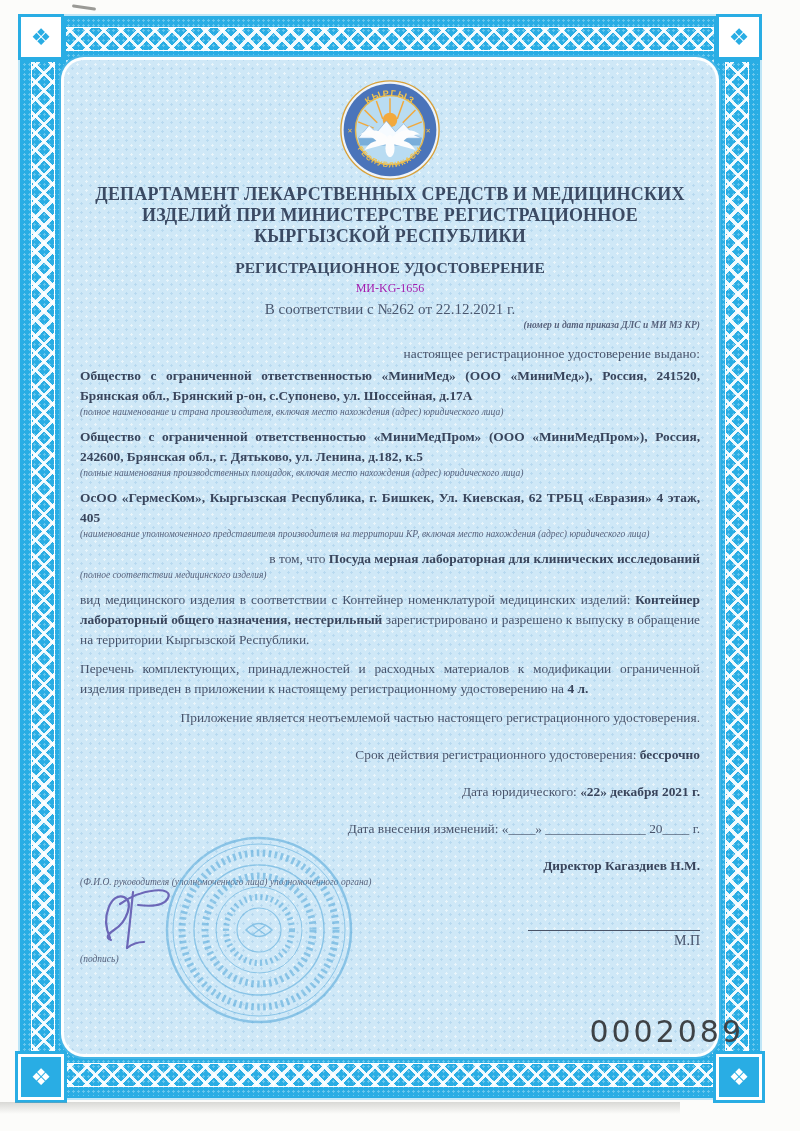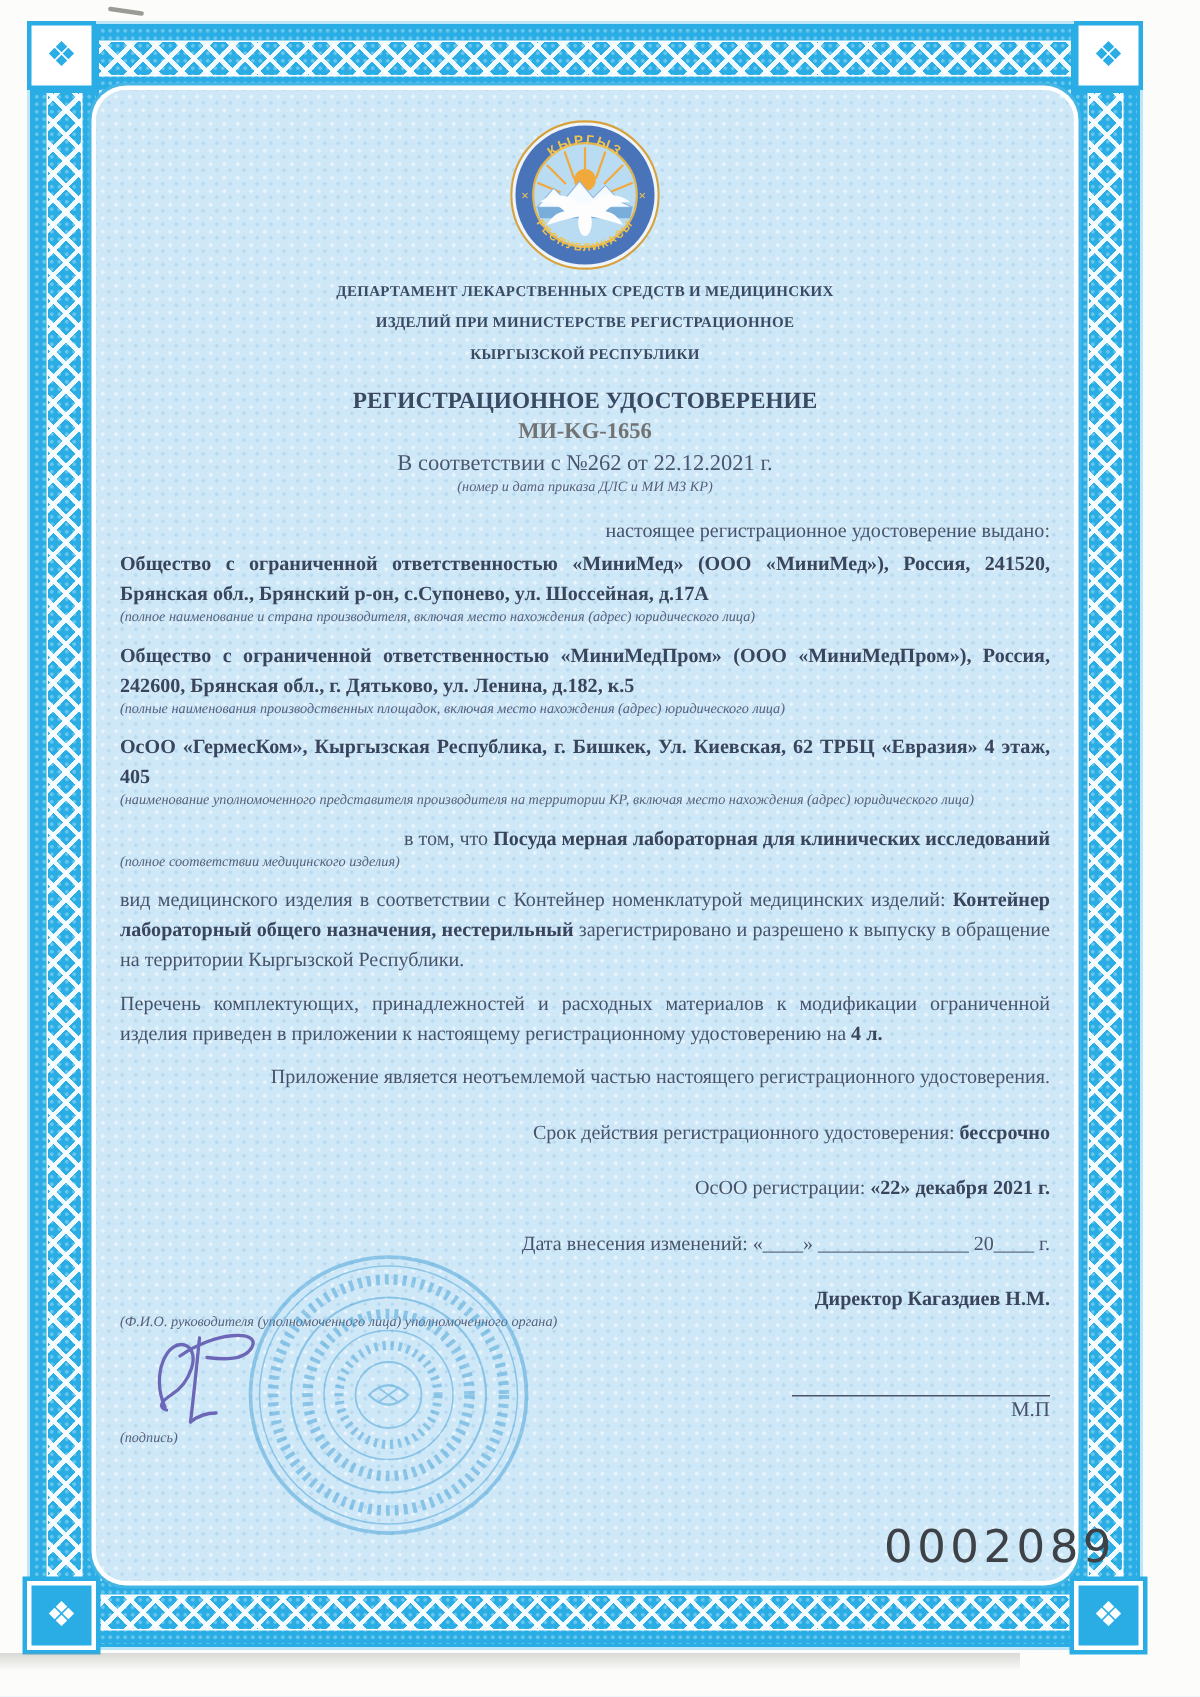--- a/index.html
+++ b/index.html
@@ -38,26 +38,26 @@
     background-image:
       radial-gradient(rgba(255,255,255,.55) 1px, transparent 1.3px),
       radial-gradient(rgba(125,180,220,.28) 1px, transparent 1.3px);
     background-size:9px 9px, 9px 9px;background-position:0 0,4px 4px;
     box-shadow:0 0 0 3px #ffffff, 0 0 0 5px #45b5e6;}
 
   
   .content{position:absolute;left:64px;top:60px;width:652px;height:994px;box-sizing:border-box;
     padding:0 16px;color:#47536b;font-size:13.4px;line-height:20px;}
   .emblem-wrap{width:100px;height:100px;margin:20px auto 4px;}
-  .issuer{margin-top:4px;text-align:center;font-weight:bold;font-size:10px;line-height:21px;color:#3b4a63;letter-spacing:.2px;}
+  .issuer{margin-top:4px;text-align:center;font-weight:bold;font-size:18px;line-height:21px;color:#3b4a63;letter-spacing:.2px;}
   .doc-title{margin-top:10px;text-align:center;font-weight:bold;font-size:15.5px;line-height:21px;color:#3b4a63;}
-  .doc-number{text-align:center;font-weight:bold;font-size:15px;line-height:20px;color:#737373;}
+  .doc-number{text-align:center;font-weight:normal;font-size:12px;line-height:20px;color:#a21caf;}
   .order-line{margin-top:2px;text-align:center;font-size:15px;line-height:19px;color:#49566e;}
   .note{font-style:italic;font-size:9.5px;line-height:12px;color:#55617c;}
-  .note-c{text-align:center;}
+  .note-c{text-align:right;font-weight:bold;}
   .para{margin:9px 0 0;text-align:justify;}
   .para.left{text-align:right;}
   .para.sp{margin-top:17px;}
   b,strong{font-weight:bold;color:#39455c;}
   .bold-block{font-weight:bold;color:#39455c;}
 
   .sign-row{margin-top:24px;display:flex;align-items:flex-end;flex-direction:column;}
   .sign-line{width:172px;border-bottom:1.3px solid #4a5468;height:18px;}
   .mp{margin-left:10px;font-size:14px;color:#47536b;}
   .sign-note{margin-top:2px;}
@@ -157,21 +157,21 @@
 
 
     <p class="para"><span>вид медицинского изделия в соответствии с Контейнер номенклатурой медицинских изделий: </span><strong>Контейнер лабораторный общего назначения, нестерильный</strong><span> зарегистрировано и разрешено к выпуску в обращение на территории Кыргызской Республики.</span></p>
 
     <p class="para"><span>Перечень комплектующих, принадлежностей и расходных материалов к модификации ограниченной изделия приведен в приложении к настоящему регистрационному удостоверению на </span><strong>4 л.</strong></p>
 
     <p class="para left">Приложение является неотъемлемой частью настоящего регистрационного удостоверения.</p>
 
     <p class="para left sp"><span>Срок действия регистрационного удостоверения: </span><strong>бессрочно</strong></p>
 
-    <p class="para left sp"><span>ОсОО регистрации: </span><strong>«22» декабря 2021 г.</strong></p>
+    <p class="para left sp"><span>Дата юридического: </span><strong>«22» декабря 2021 г.</strong></p>
 
     <p class="para left sp">Дата внесения изменений: «____» _______________ 20____ г.</p>
 
     <p class="para left sp bold-block">Директор Кагаздиев Н.М.</p>
     <div class="note">(Ф.И.О. руководителя (уполномоченного лица) уполномоченного органа)</div>
 
     <div class="sign-row">
       <div class="sign-line"></div>
       <div class="mp">М.П</div>
     </div>

